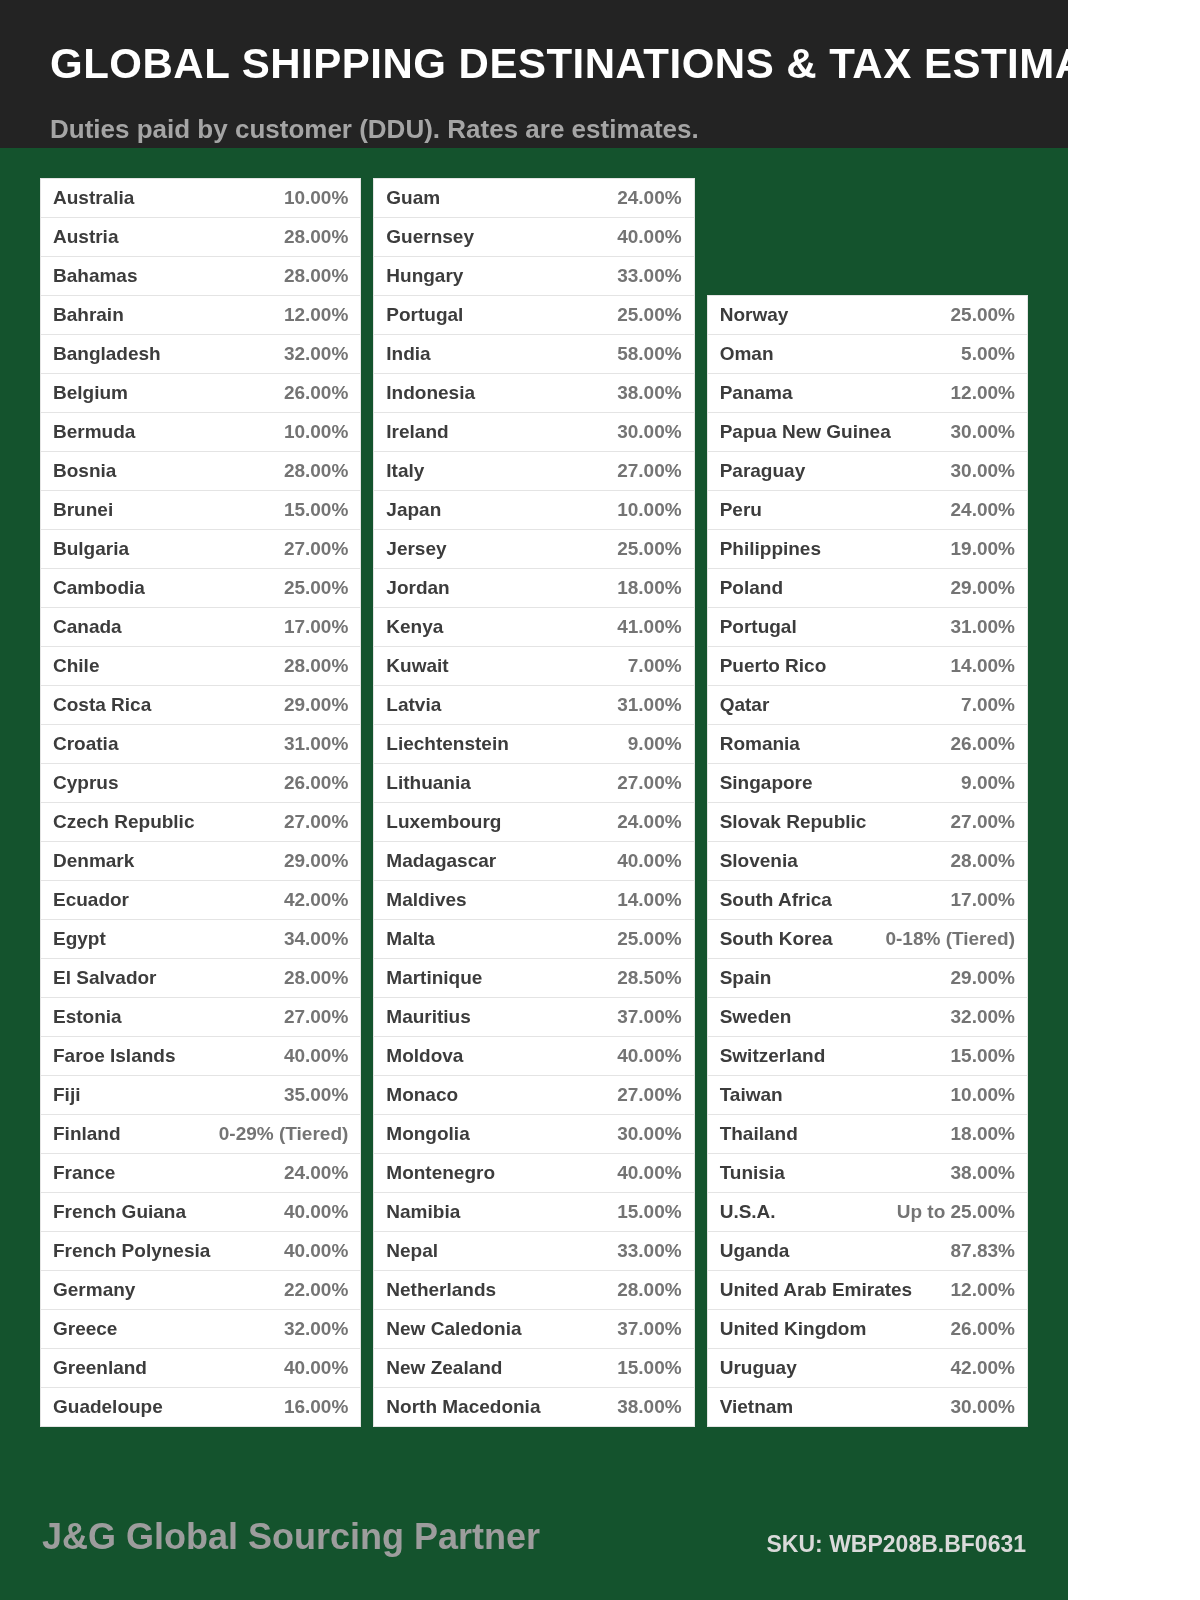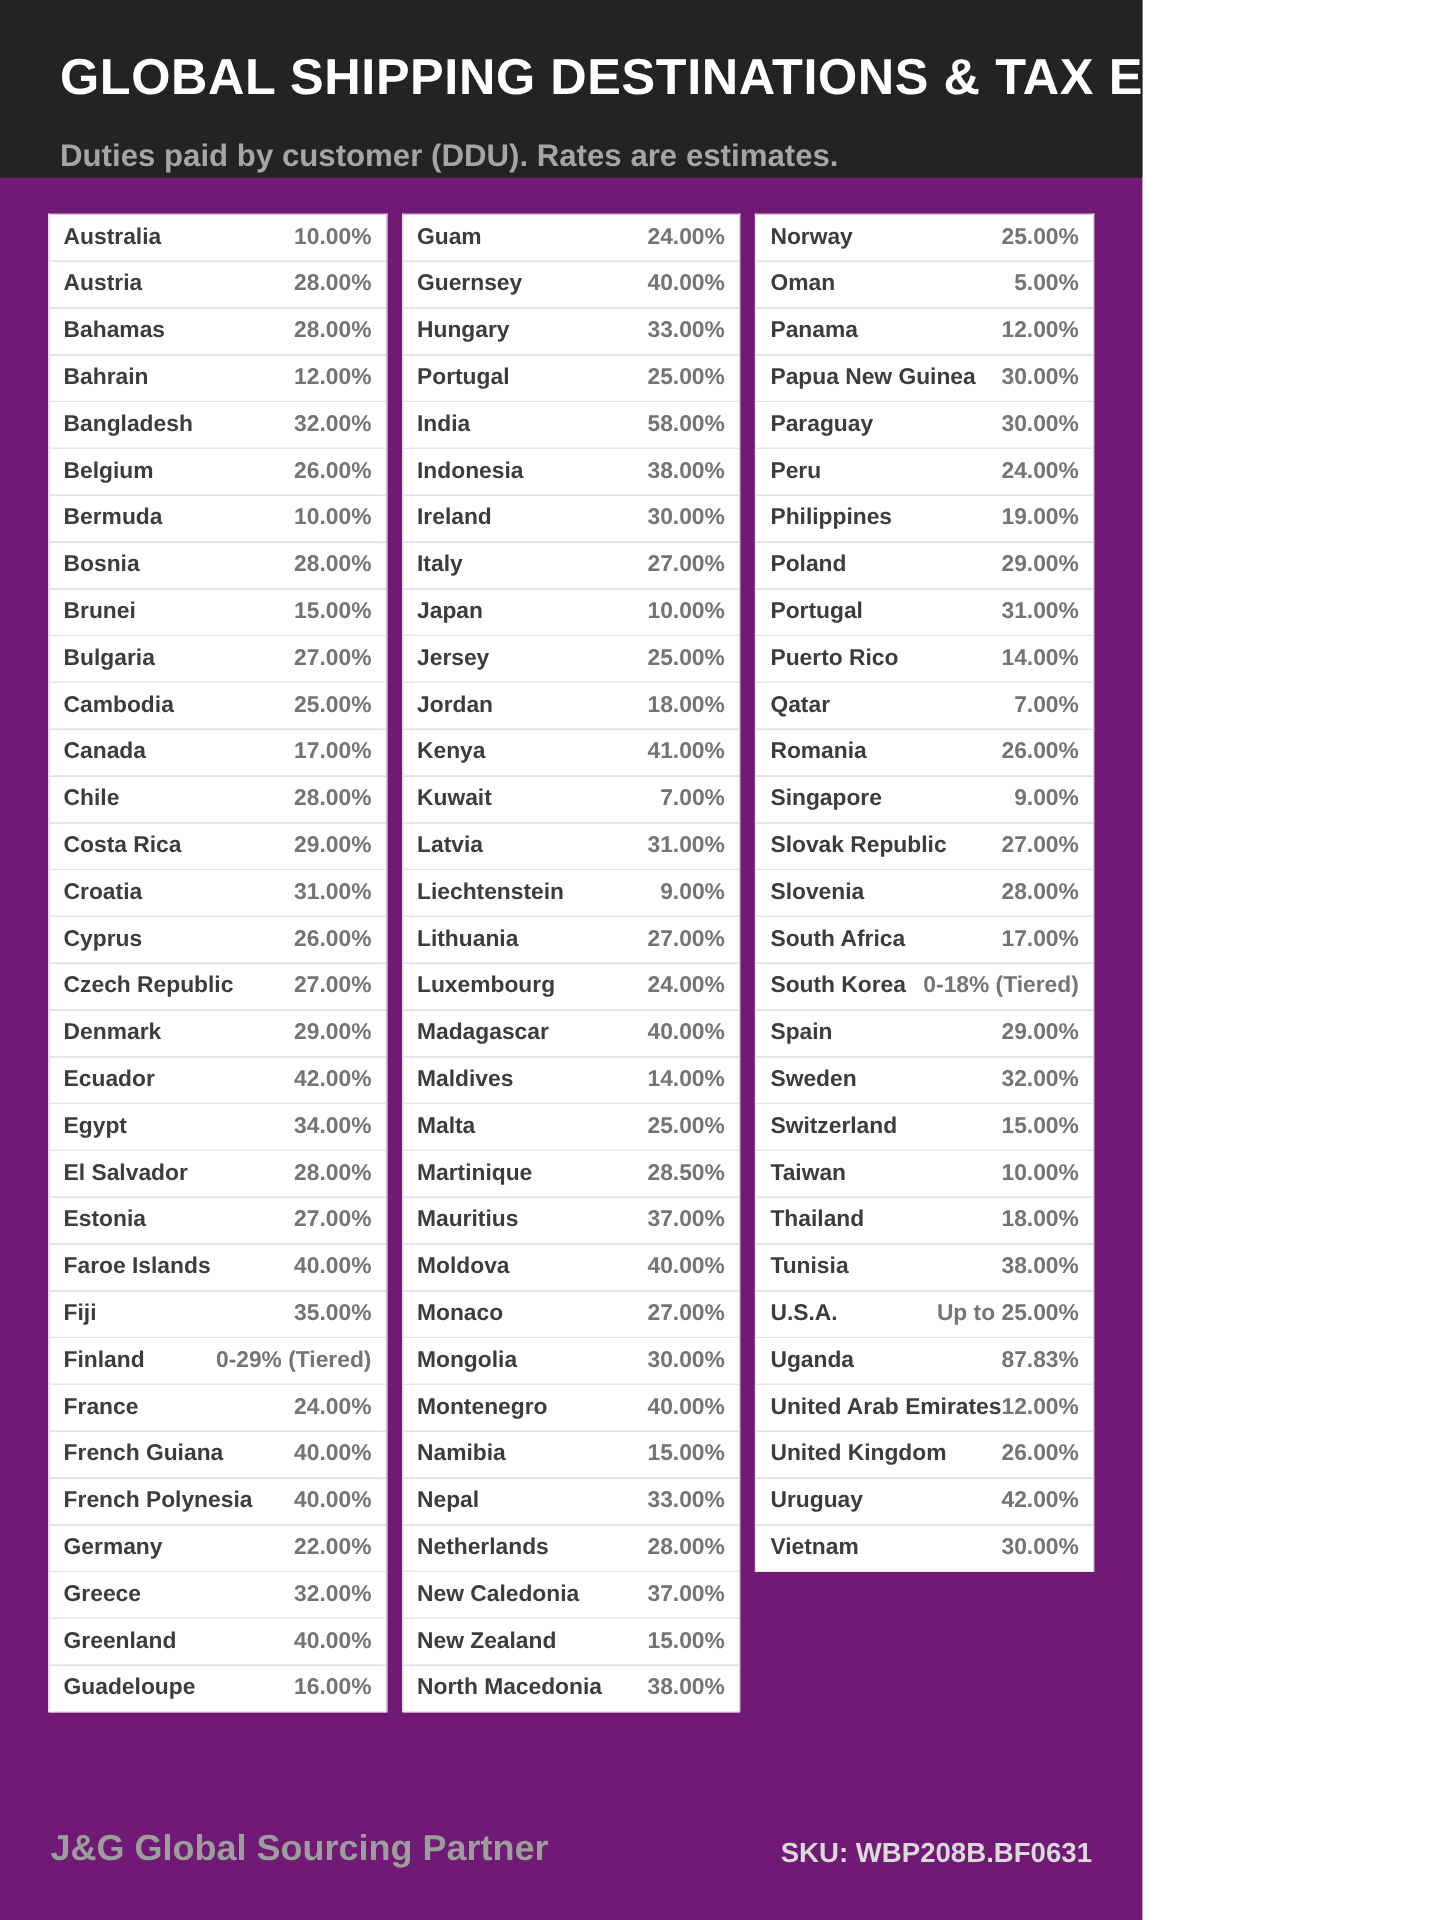--- a/index.html
+++ b/index.html
@@ -2,21 +2,21 @@
 <html><head>
 <meta charset="utf-8">
 <style>
   * { margin: 0; padding: 0; box-sizing: border-box; }
   html, body {
     width: 1200px; height: 1600px;
     background: #ffffff;
     font-family: "Liberation Sans", "DejaVu Sans", sans-serif;
     overflow: hidden;
   }
-  .page { width: 952px; height: 1600px; position: relative; background: #701a75; }
+  .page { width: 1068px; height: 1600px; position: relative; background: #14532d; }
 
   .header {
     background: #232323;
     padding: 40px 50px 38px 50px;
     height: 148px;
   }
   .header .title {
     color: #ffffff;
     font-size: 42px;
     font-weight: 700;
@@ -26,21 +26,21 @@
   .header .subtitle {
     color: #a5a5a5;
     font-size: 26px;
     font-weight: 700;
     margin-top: 26px;
   }
 
   .table-area {
     display: flex;
     gap: 12px;
-    align-items: flex-start;
+    align-items: flex-end;
     padding: 0 40px;
     margin-top: 30px;
   }
   .col {
     flex: 1 1 0;
     border: 1px solid #e4e4e4;
     border-bottom: none;
   }
   .row {
     display: flex;
@@ -69,21 +69,21 @@
     position: absolute;
     left: 0; right: 0;
     bottom: 42px;
     padding: 0 42px;
     display: flex;
     justify-content: space-between;
     align-items: flex-end;
   }
   .brand {
     color: #9d9d9d;
-    font-size: 30px;
+    font-size: 36px;
     font-weight: 700;
   }
   .sku {
     color: #dadada;
     font-size: 23px;
     font-weight: 700;
     text-align: center;
   }
 </style>
 </head>

